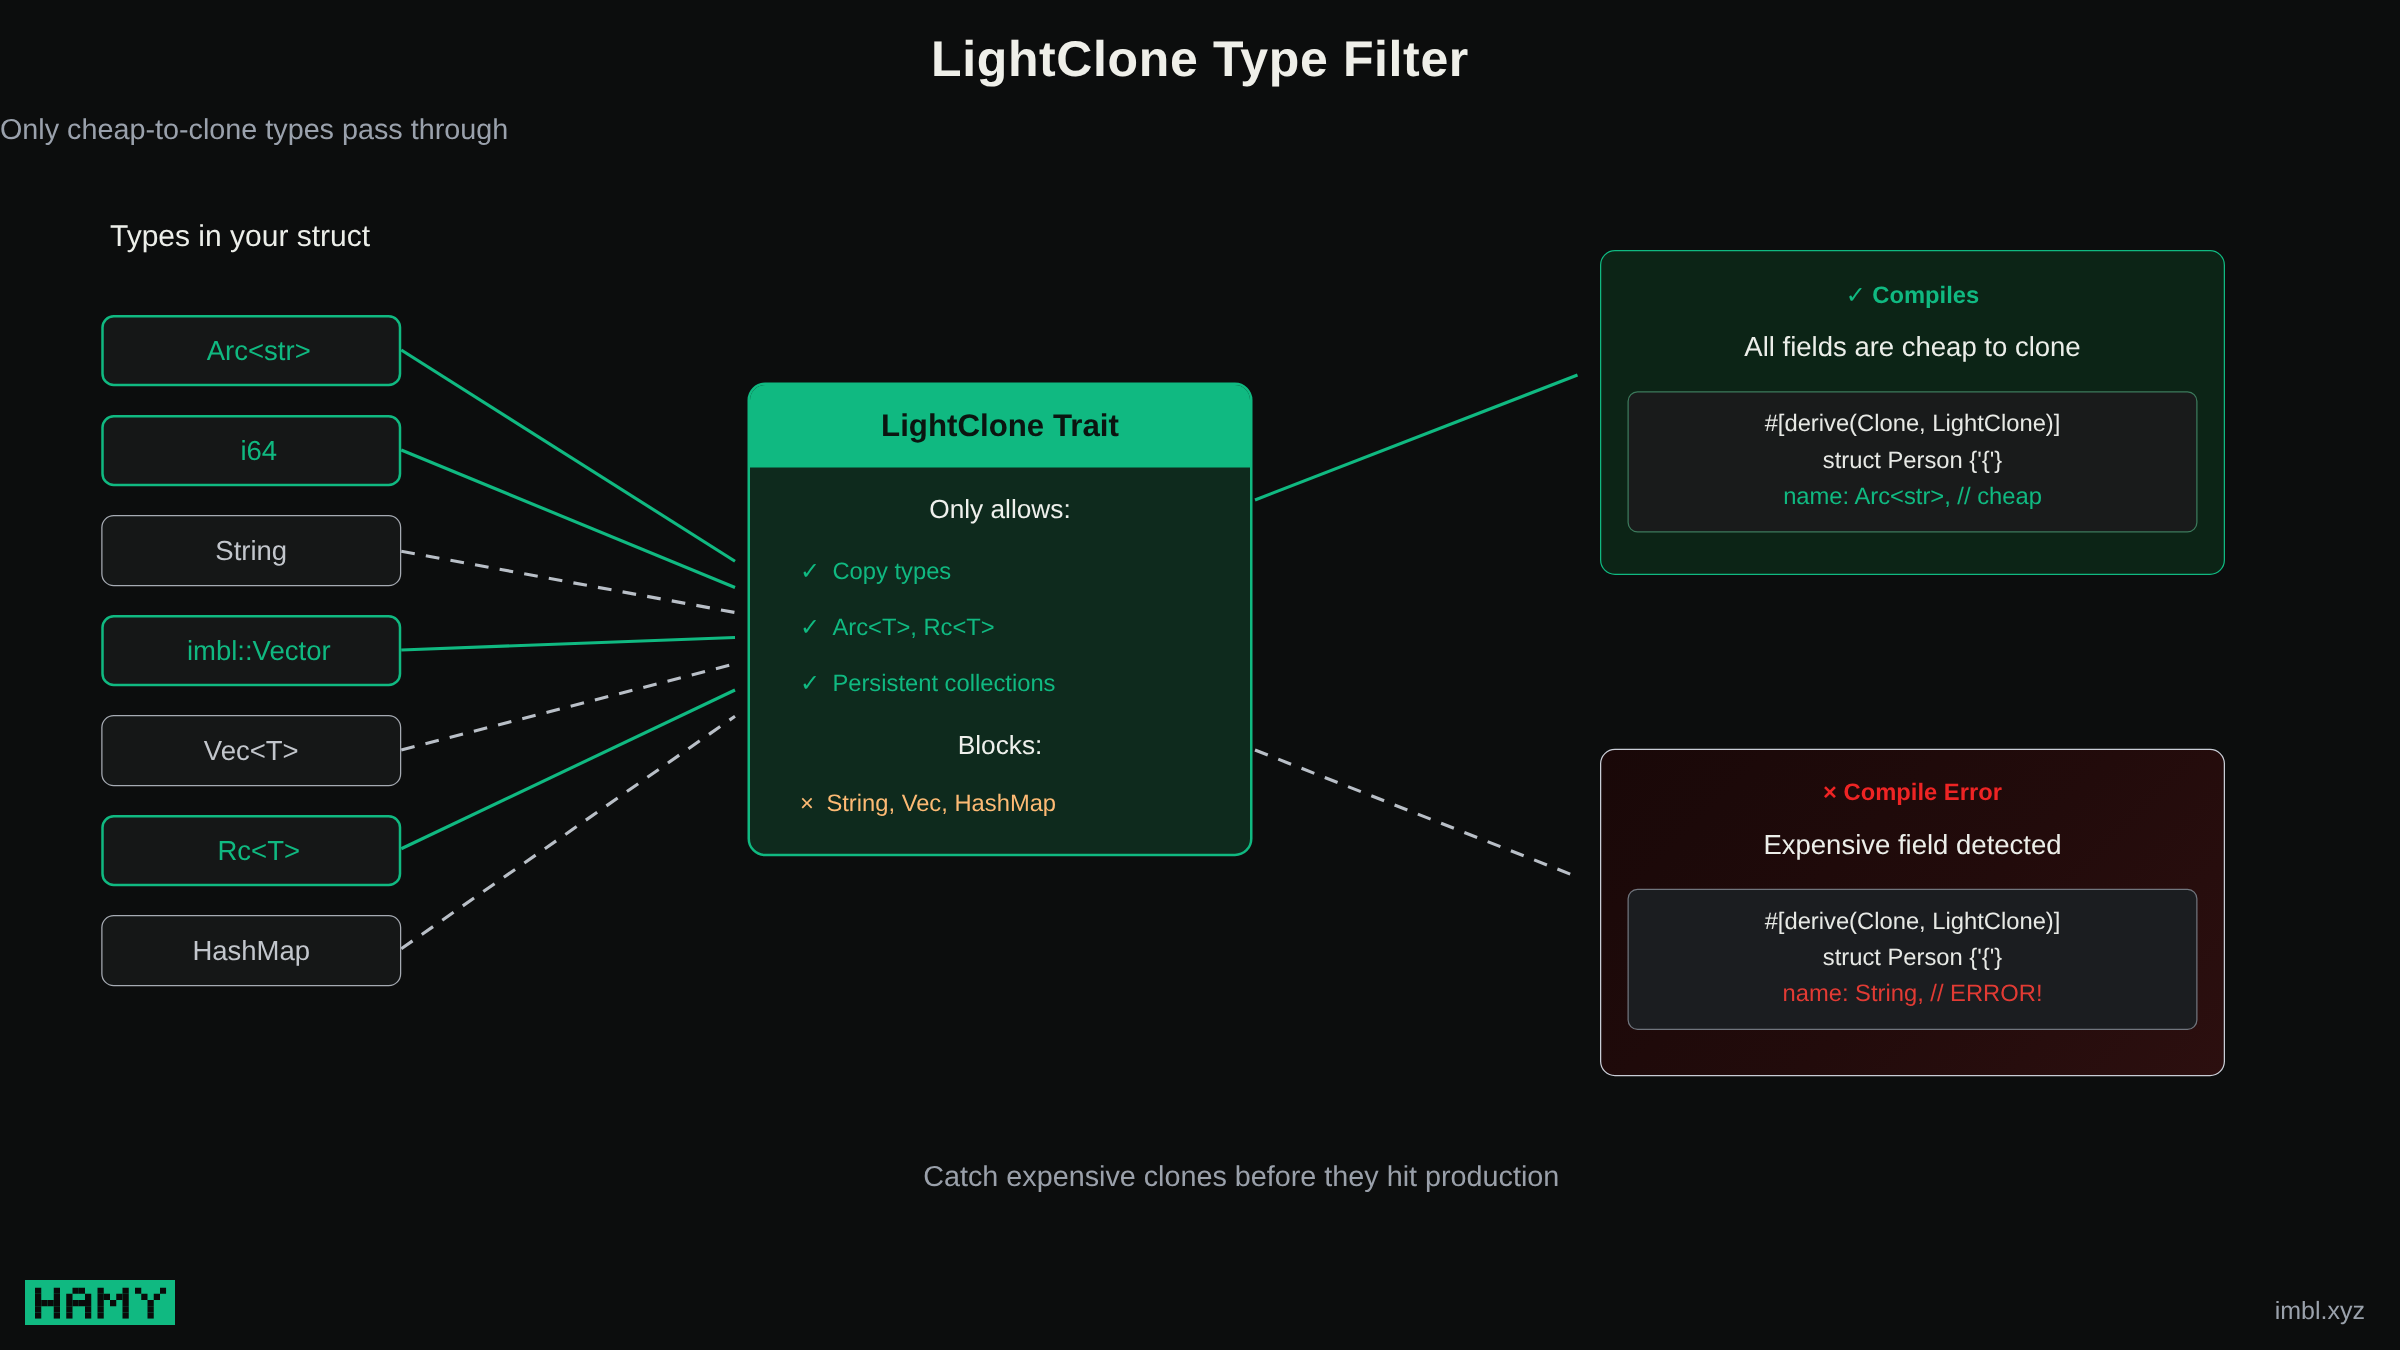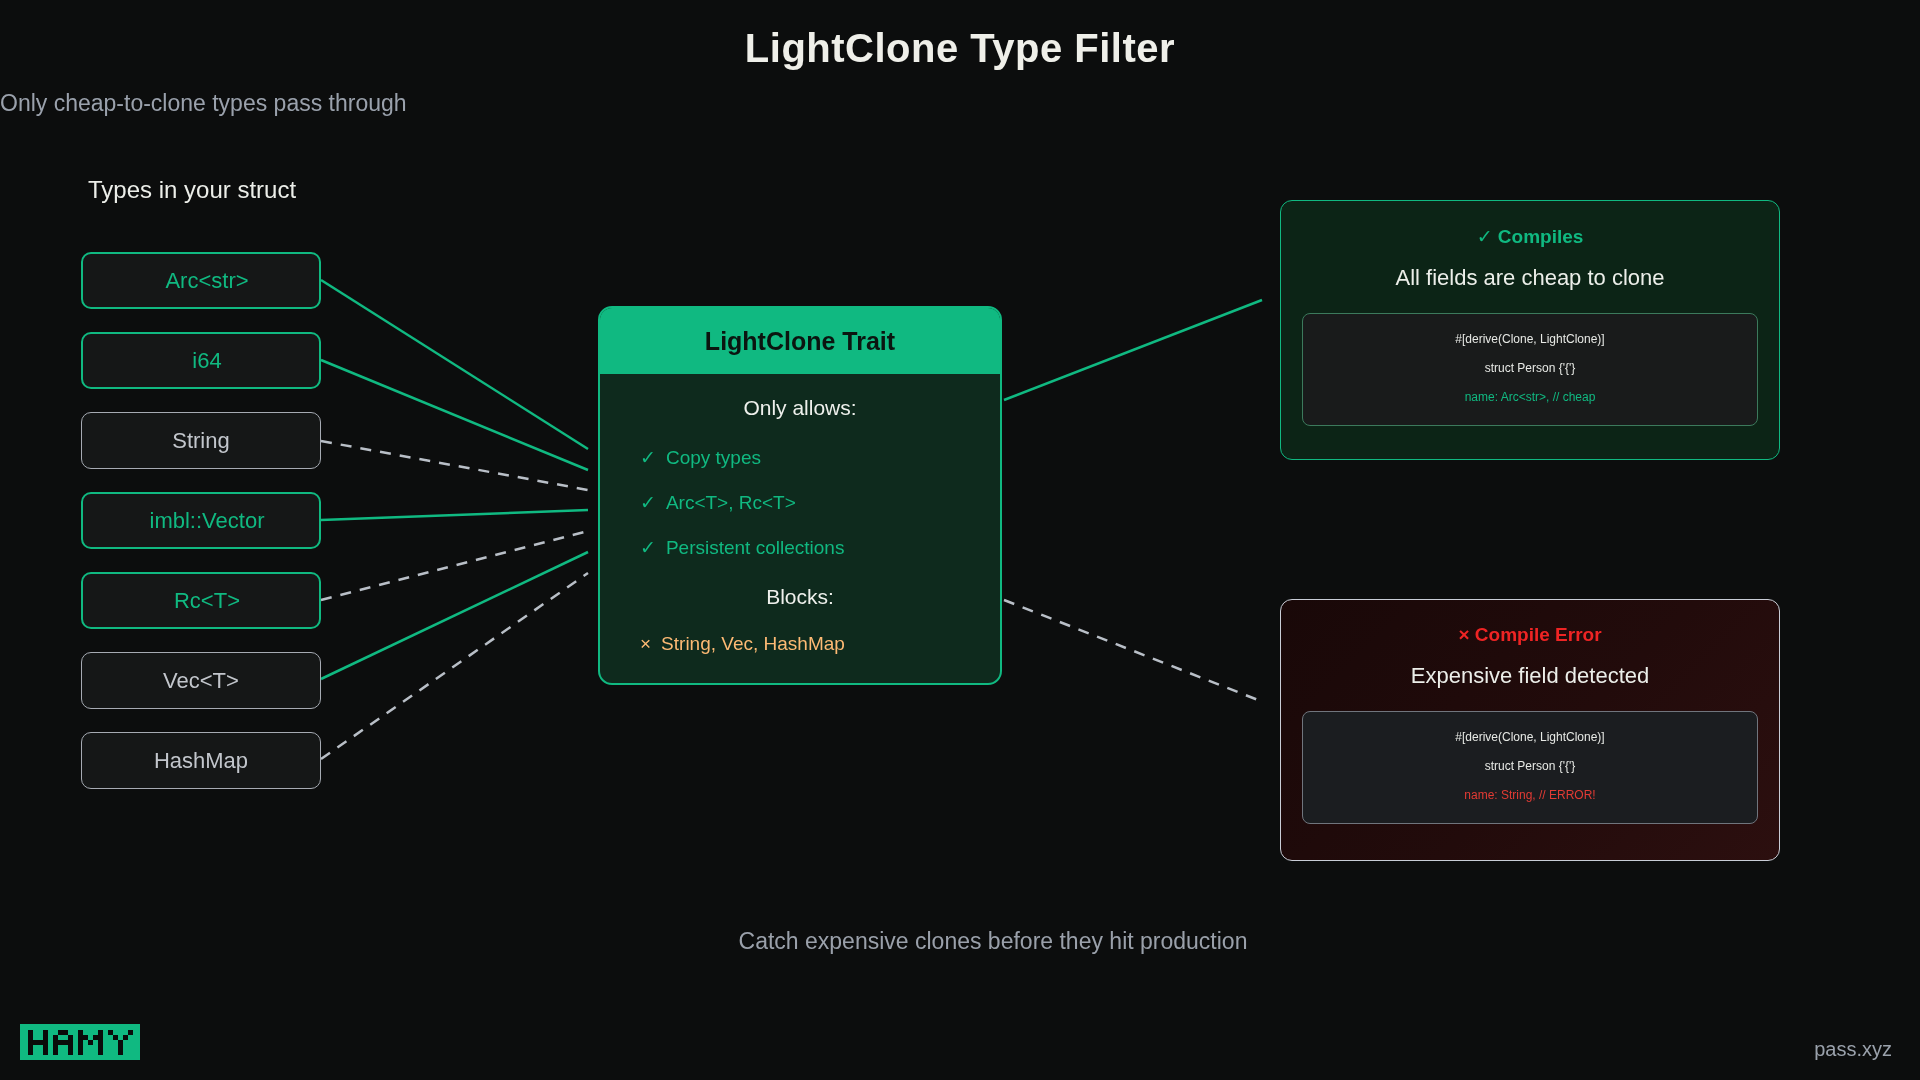--- a/index.html
+++ b/index.html
@@ -72,21 +72,21 @@
     left:1280px; top:599px; height:262px;
     background:linear-gradient(135deg,#190808 0%,#220b0b 55%,#2c0f0f 100%);
     border:1.5px solid #c9cdd6;
   }
   .result-title { margin-top:24px; font-size:19px; font-weight:bold; }
   .result-box.compiles .result-title { color:#10b981; }
   .result-box.error .result-title { color:#ee2424; }
   .result-sub { margin-top:17px; font-size:22px; color:#eceee9; }
   .code-block {
     margin:22px auto 0 auto; width:456px; border-radius:8px;
-    padding:11px 0 13px 0; font-size:12px; line-height:29px;
+    padding:11px 0 13px 0; font-size:19px; line-height:29px;
     background:#191b1b;
   }
   .result-box.compiles .code-block { border:1px solid #3c7a5c; }
   .result-box.error .code-block { border:1px solid #70757d; background:#1b1d20; }
   .code-line { color:#e7e9e5; }
   .code-line.accent-green { color:#10b981; }
   .code-line.accent-red { color:#e23b34; }
 
   
   .tagline {
@@ -130,25 +130,25 @@
       </div>
     <div class="type-box allowed">
         <span>i64</span>
       </div>
     <div class="type-box blocked">
         <span>String</span>
       </div>
     <div class="type-box allowed">
         <span>imbl::Vector</span>
       </div>
-    <div class="type-box allowed">
-        <span>Rc&lt;T&gt;</span>
-      </div>
     <div class="type-box blocked">
         <span>Vec&lt;T&gt;</span>
+      </div>
+    <div class="type-box allowed">
+        <span>Rc&lt;T&gt;</span>
       </div>
     <div class="type-box blocked">
         <span>HashMap</span>
       </div>
   </div>
 
   <div class="trait-box">
     <div class="trait-header">LightClone Trait</div>
     <div class="trait-body">
       <div class="trait-subhead">Only allows:</div>
@@ -238,15 +238,15 @@
         <rect x="80" y="0" width="5" height="5" fill="#0a0b0a"></rect>
         <rect x="100" y="0" width="5" height="5" fill="#0a0b0a"></rect>
         <rect x="85" y="5" width="5" height="5" fill="#0a0b0a"></rect>
         <rect x="95" y="5" width="5" height="5" fill="#0a0b0a"></rect>
         <rect x="90" y="10" width="5" height="5" fill="#0a0b0a"></rect>
         <rect x="90" y="15" width="5" height="5" fill="#0a0b0a"></rect>
         <rect x="90" y="20" width="5" height="5" fill="#0a0b0a"></rect>
       </svg>
   </div>
 
-  <div class="site-link">pass.xyz</div>
+  <div class="site-link">imbl.xyz</div>
 
 </div>
 
 </body></html>

